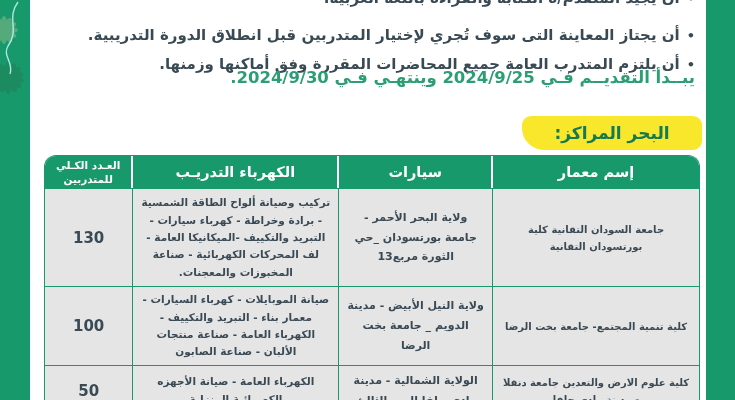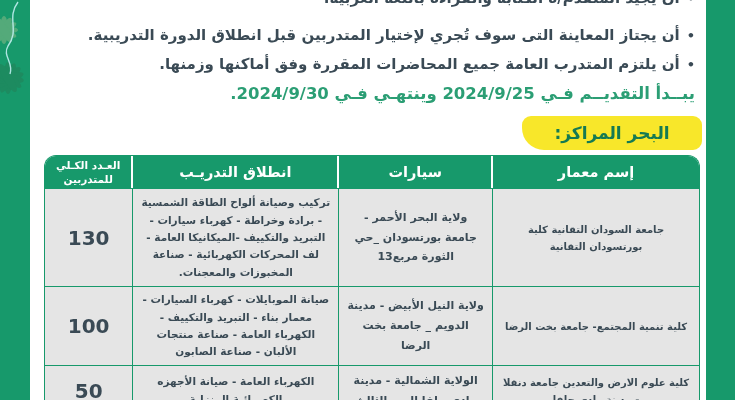--- a/index.html
+++ b/index.html
@@ -38,21 +38,21 @@
     font-weight:700;
     color:var(--ink);
   }
   .bullet-dot{font-size:13px;line-height:1;color:var(--ink);}
   .b1{top:-11px;}
   .b2{top:26px;}
   .b3{top:55px;}
   .date-line{
     position:absolute;
     right:40px;
-    top:84px;
+    top:68px;
     direction:rtl;
     white-space:nowrap;
     font-size:16.5px;
     font-weight:800;
     color:var(--green-text);
   }
   
   .section-tag{
     position:absolute;
     right:33px;
@@ -112,21 +112,21 @@
     text-align:center;
     padding:4px 7px;
     font-weight:700;
     color:var(--ink);
     background:#e5e5e5;
   }
   tbody td + td{border-inline-start:1.6px solid var(--green);}
   td.name-c{font-size:10px;line-height:1.7;}
   td.loc-c{font-size:11px;line-height:1.8;}
   td.fields-c{font-size:10.5px;line-height:1.65;}
-  td.count-c{font-size:20px;font-weight:700;}
+  td.count-c{font-size:15px;font-weight:700;}
   tr.r1{height:67px;}
   tr.r2{height:54px;}
   tr.r3{height:48px;}
 </style>
 </head>
 <body>
 
 <div class="strip left">
   <div class="flower-wrap">
     <svg width="30" height="130" viewBox="0 0 30 130" xmlns="http://www.w3.org/2000/svg">
@@ -177,21 +177,21 @@
     <colgroup>
       <col class="c-name">
         <col class="c-loc">
         <col class="c-fields">
         <col class="c-count">
     </colgroup>
     <thead>
       <tr>
         <th>إسم معمار</th>
         <th>سيارات</th>
-        <th>انطلاق التدريـب</th>
+        <th>الكهرباء التدريـب</th>
         <th class="count-h">العـدد الكـلي للمتدربين</th>
       </tr>
     </thead>
     <tbody>
       <tr class="r1">
         <td class="name-c">جامعة السودان التقانية كلية بورتسودان التقانية</td>
         <td class="loc-c">ولاية البحر الأحمر - جامعة بورتسودان _حي الثورة مربع13</td>
         <td class="fields-c">تركيب وصيانة ألواح الطاقة الشمسية - برادة وخراطة - كهرباء سيارات - التبريد والتكييف -الميكانيكا العامة - لف المحركات الكهربائية - صناعة المخبوزات والمعجنات.</td>
         <td class="count-c">130</td>
       </tr>

